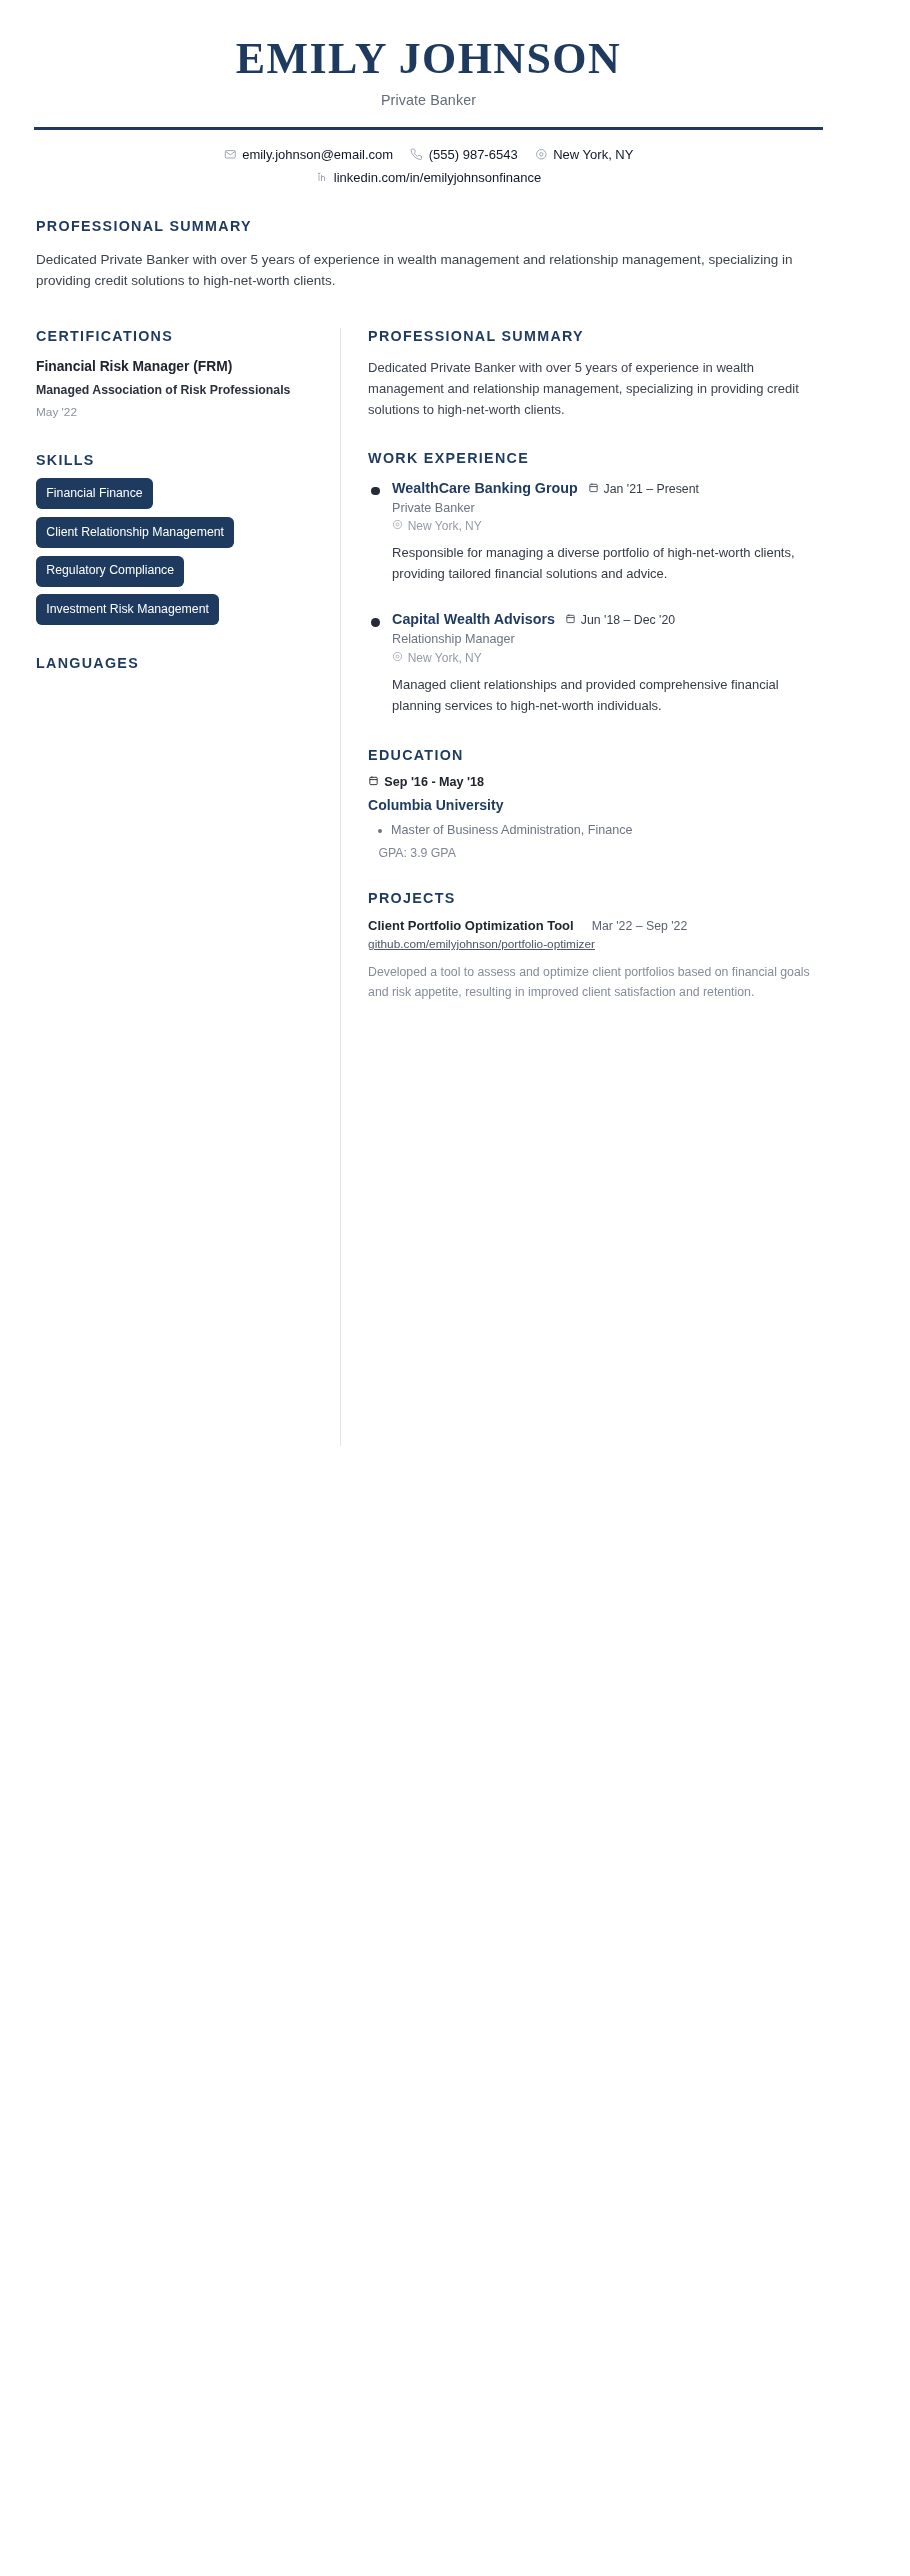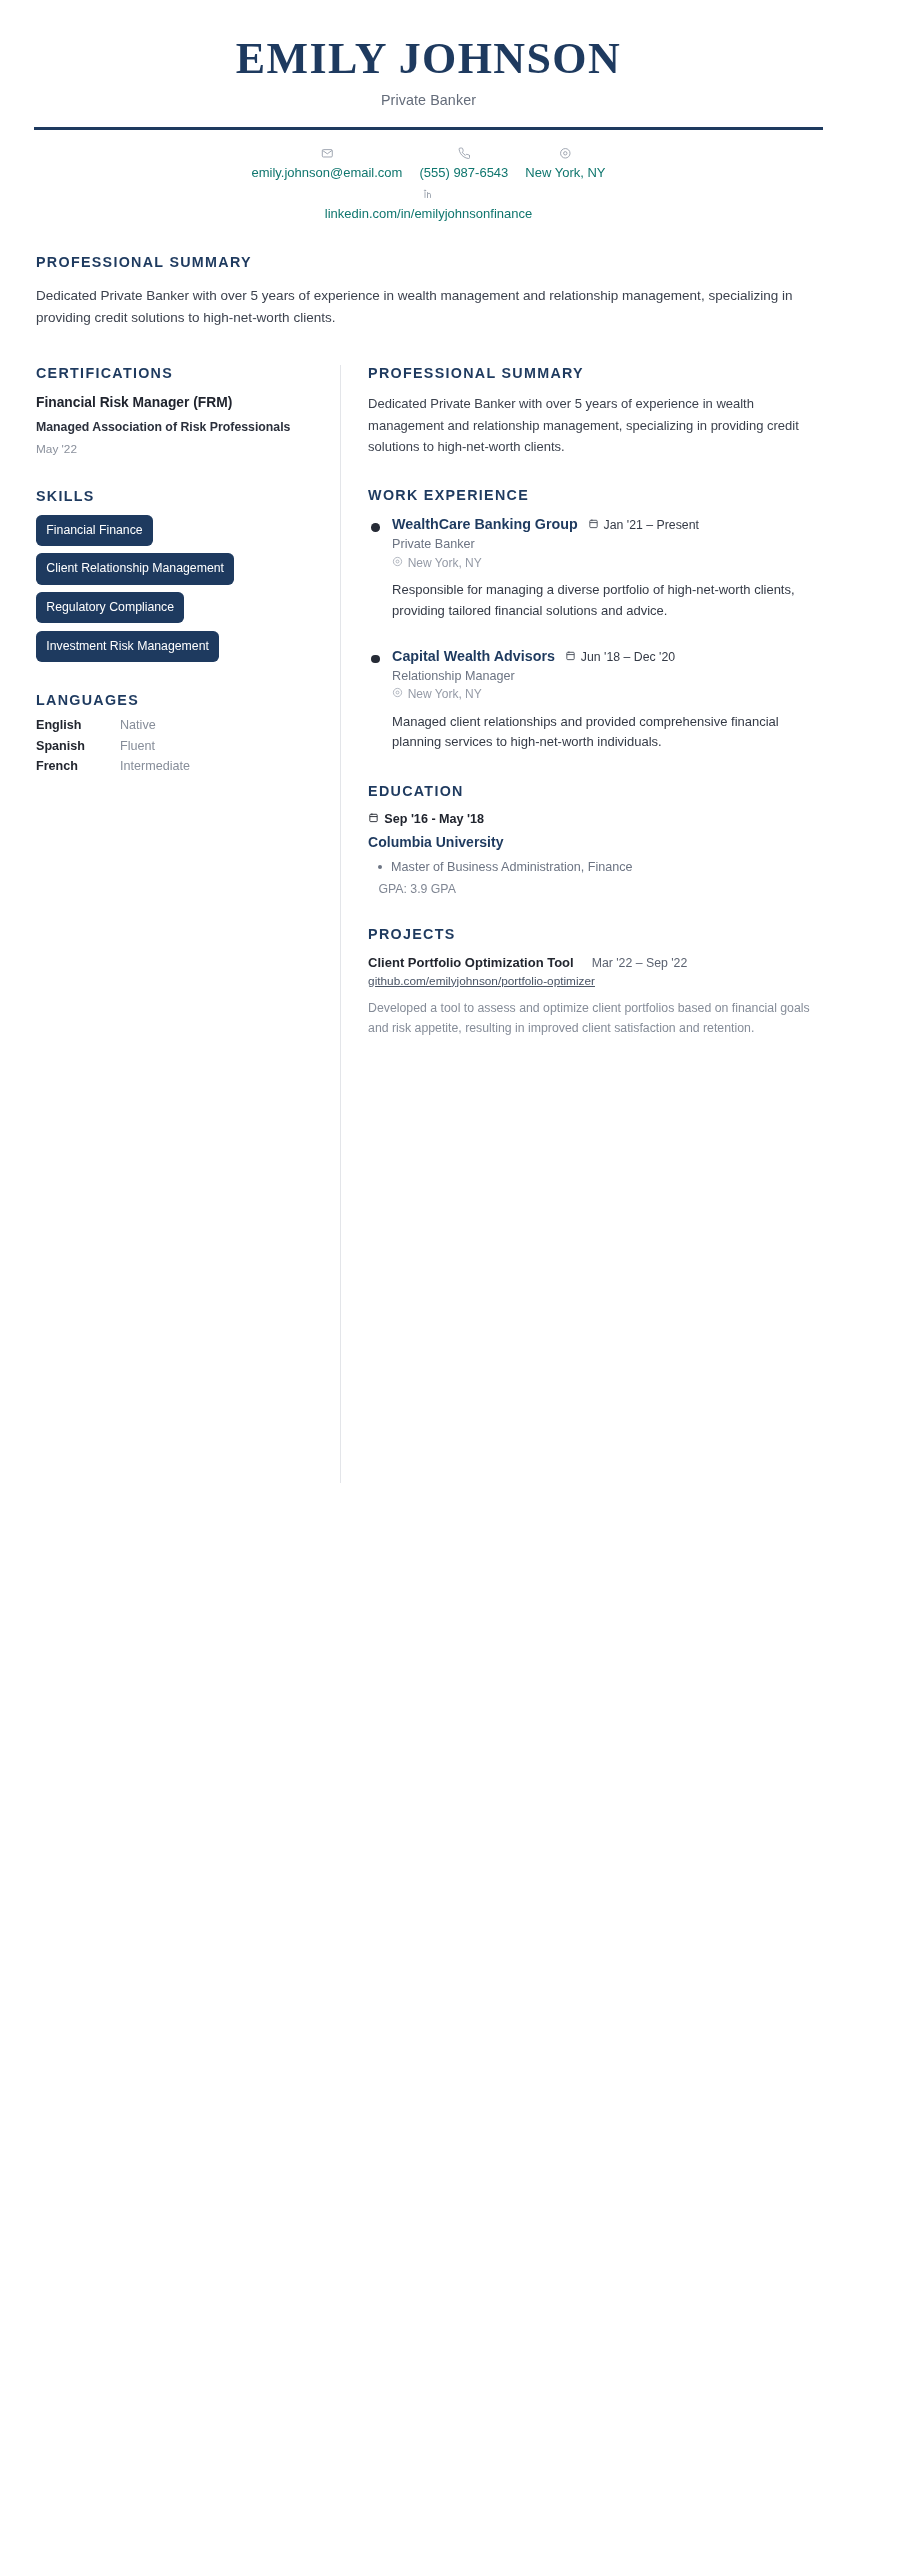--- a/index.html
+++ b/index.html
@@ -64,23 +64,22 @@
     flex-wrap: wrap;
     gap: 17px;
     margin-bottom: 8px;
   }
 
   .contact-item {
     display: inline-flex;
     align-items: center;
     gap: 6px;
     font-size: 13px;
-    color: #0f766e;
+    color: #0f172a;
     white-space: nowrap;
-    flex-direction: column;
   }
 
   .contact-item svg { display: block; }
 
   
   .top-summary {
     padding: 25px 36px 0 36px;
   }
 
   .top-summary h2 {
@@ -472,38 +471,20 @@
         <div class="skills-list">
           <span class="skill-badge">Financial Finance</span>
           <span class="skill-badge">Client Relationship Management</span>
           <span class="skill-badge">Regulatory Compliance</span>
           <span class="skill-badge">Investment Risk Management</span>
         </div>
       </div>
 
       <div class="lang-block">
         <div class="sec-title tight">LANGUAGES</div>
-        <div class="lang-list">
-
-          <div class="lang-row">
-            <span class="lang-name">English</span>
-            <span class="lang-level">Native</span>
-          </div>
-
-          <div class="lang-row">
-            <span class="lang-name">Spanish</span>
-            <span class="lang-level">Fluent</span>
-          </div>
-
-          <div class="lang-row">
-            <span class="lang-name">French</span>
-            <span class="lang-level">Intermediate</span>
-          </div>
-
-        </div>
       </div>
 
     </div>
 
     <div class="col-divider"></div>
 
     <div class="col-right">
 
       <div class="r-section">
         <div class="sec-title">PROFESSIONAL SUMMARY</div>

